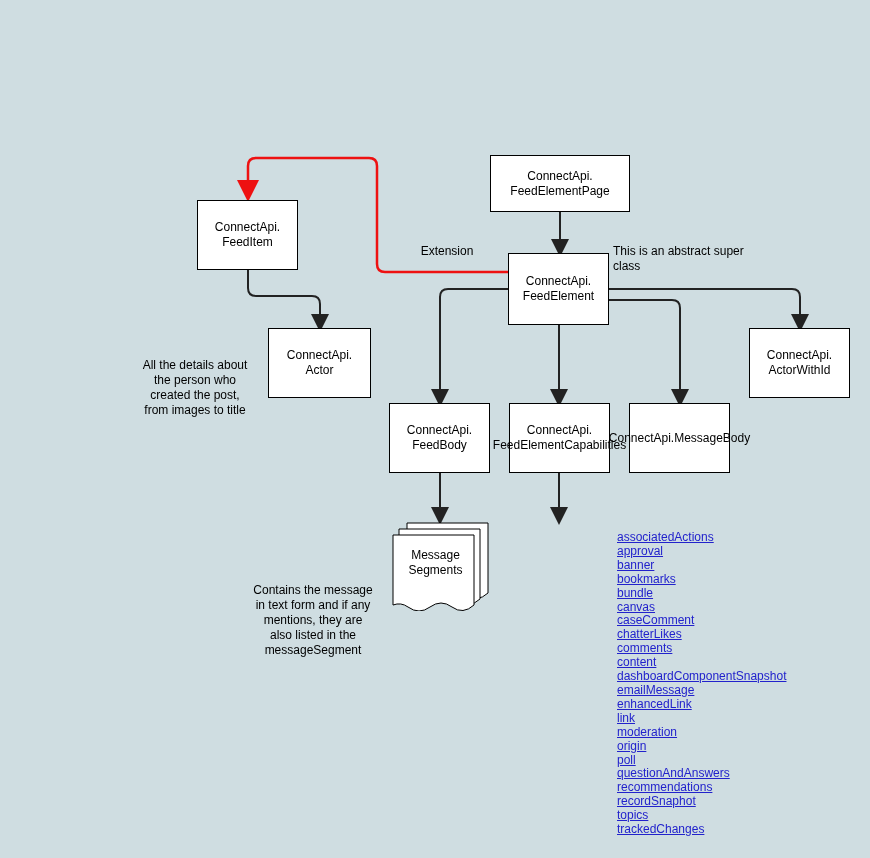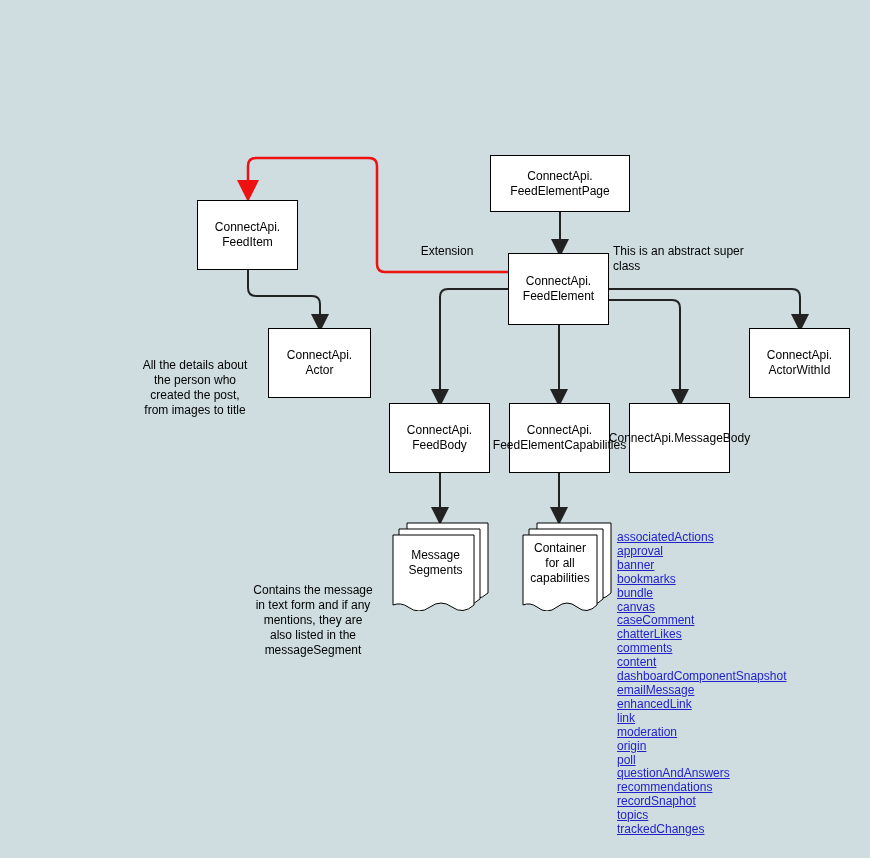--- a/index.html
+++ b/index.html
@@ -159,32 +159,20 @@
       <path d="M16,2 H97 V72 Q86,82 75,74 Q64,66 53,74 Q42,82 31,74 Q24,69 16,72 Z" fill="#ffffff" stroke="#000000" stroke-width="1"></path>
       <path d="M8,8 H89 V78 Q78,88 67,80 Q56,72 45,80 Q34,88 23,80 Q16,75 8,78 Z" fill="#ffffff" stroke="#000000" stroke-width="1"></path>
       <path d="M2,14 H83 V84 Q72,94 61,86 Q50,78 39,86 Q28,94 17,86 Q10,81 2,84 Z" fill="#ffffff" stroke="#000000" stroke-width="1"></path>
     </svg>
     <div class="label" style="left:2px; top:14px; width:85px; height:70px;">
       <span>Message
 Segments</span>
     </div>
   </div>
 
-  <div class="doc" style="left:521px; top:521px; width:95px; height:90px;">
-    <svg width="95" height="90" viewBox="0 0 95 90">
-      <path d="M16,2 H90 V72 Q80,82 70,74 Q60,66 50,74 Q40,82 30,74 Q23,69 16,72 Z" fill="#ffffff" stroke="#000000" stroke-width="1"></path>
-      <path d="M8,8 H82 V78 Q72,88 62,80 Q52,72 42,80 Q32,88 22,80 Q15,75 8,78 Z" fill="#ffffff" stroke="#000000" stroke-width="1"></path>
-      <path d="M2,14 H76 V84 Q66,94 56,86 Q46,78 36,86 Q26,94 16,86 Q9,81 2,84 Z" fill="#ffffff" stroke="#000000" stroke-width="1"></path>
-    </svg>
-    <div class="label" style="left:2px; top:14px; width:74px; height:70px;">
-      <span>Container
-for all
-capabilities</span>
-    </div>
-  </div>
 
   <div class="note" style="left:407px; top:229px; width:80px;">
     <span>Extension</span>
   </div>
 
   <div class="note bold" style="left:613px; top:229px; width:165px;">
     <span>This is an abstract super
 class</span>
   </div>
 

